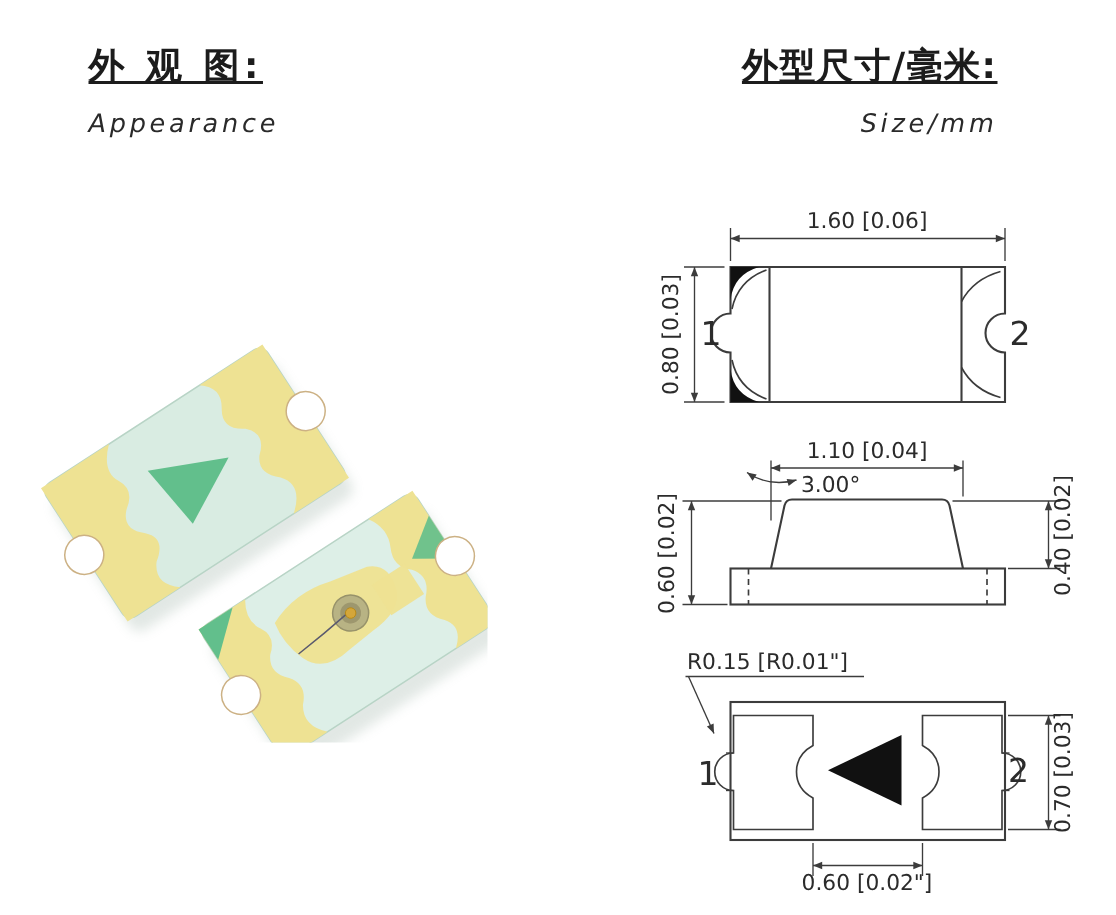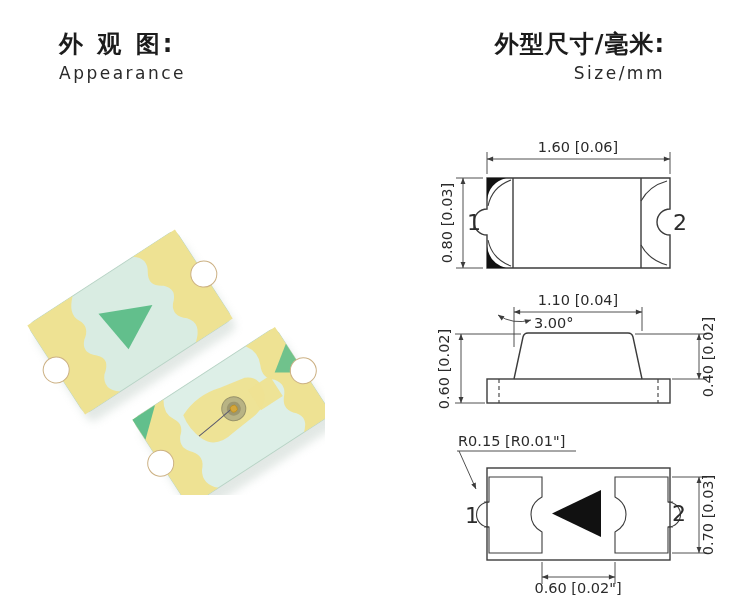--- a/index.html
+++ b/index.html
@@ -1,22 +1,22 @@
 <!DOCTYPE html>
 <html><head>
 <meta charset="utf-8">
 <style>
   html,body{margin:0;padding:0;}
   body{
     width:744px;height:610px;position:relative;background:#ffffff;
     font-family:"DejaVu Sans","Liberation Sans",sans-serif;color:#1a1a1a;overflow:hidden;
   }
   .abs{position:absolute;}
-  .head-cn{font-size:24px;font-weight:600;letter-spacing:3px;color:#1c1c1c;white-space:nowrap;}
-  .head-en{font-size:17px;font-weight:400;letter-spacing:2.5px;color:#2a2a2a;margin-top:3px;white-space:nowrap;}
+  .head-cn{font-size:24px;font-weight:600;letter-spacing:3px;color:#1c1c1c;white-space:nowrap;text-decoration:underline;}
+  .head-en{font-size:17px;font-weight:400;letter-spacing:2.5px;color:#2a2a2a;margin-top:13px;white-space:nowrap;font-style:italic;}
   .head-block{text-align:left;}
   .head-block.centered{text-align:right;}
   svg text{font-family:"DejaVu Sans","Liberation Sans",sans-serif;fill:#2b2b2b;}
   svg .dimtxt{font-size:14.5px;}
   svg .pintxt{font-size:22px;}
   svg .ln{stroke:#3c3c3c;fill:none;}
   svg .thick{stroke-width:1.4;}
   svg .thin{stroke-width:0.9;}
   svg .mid{stroke-width:1.1;}
 </style>

